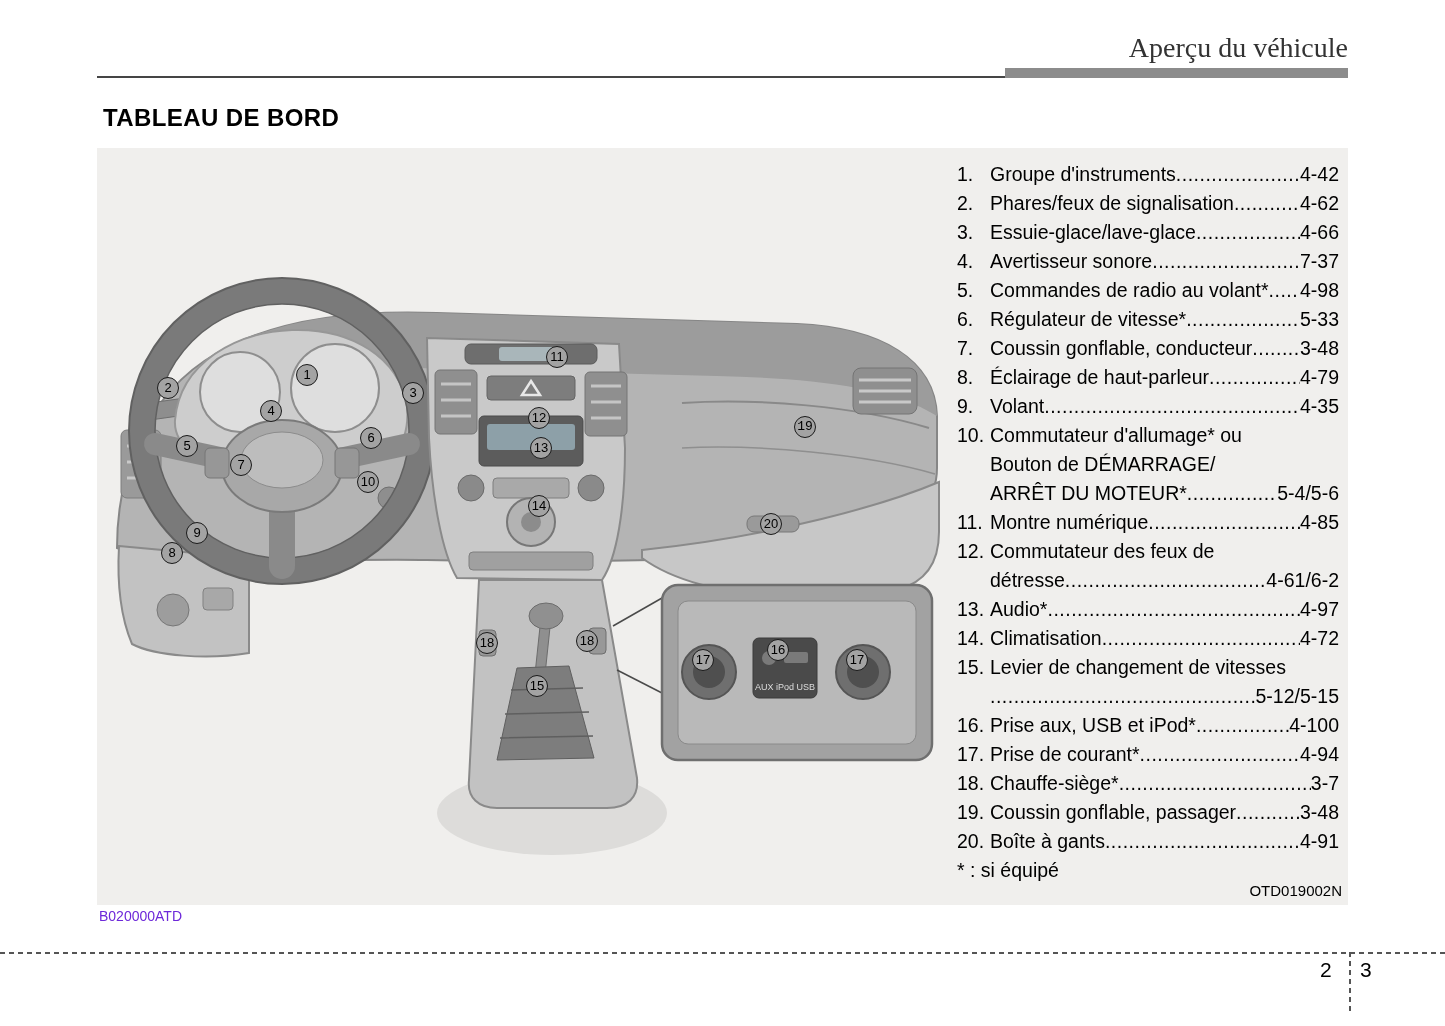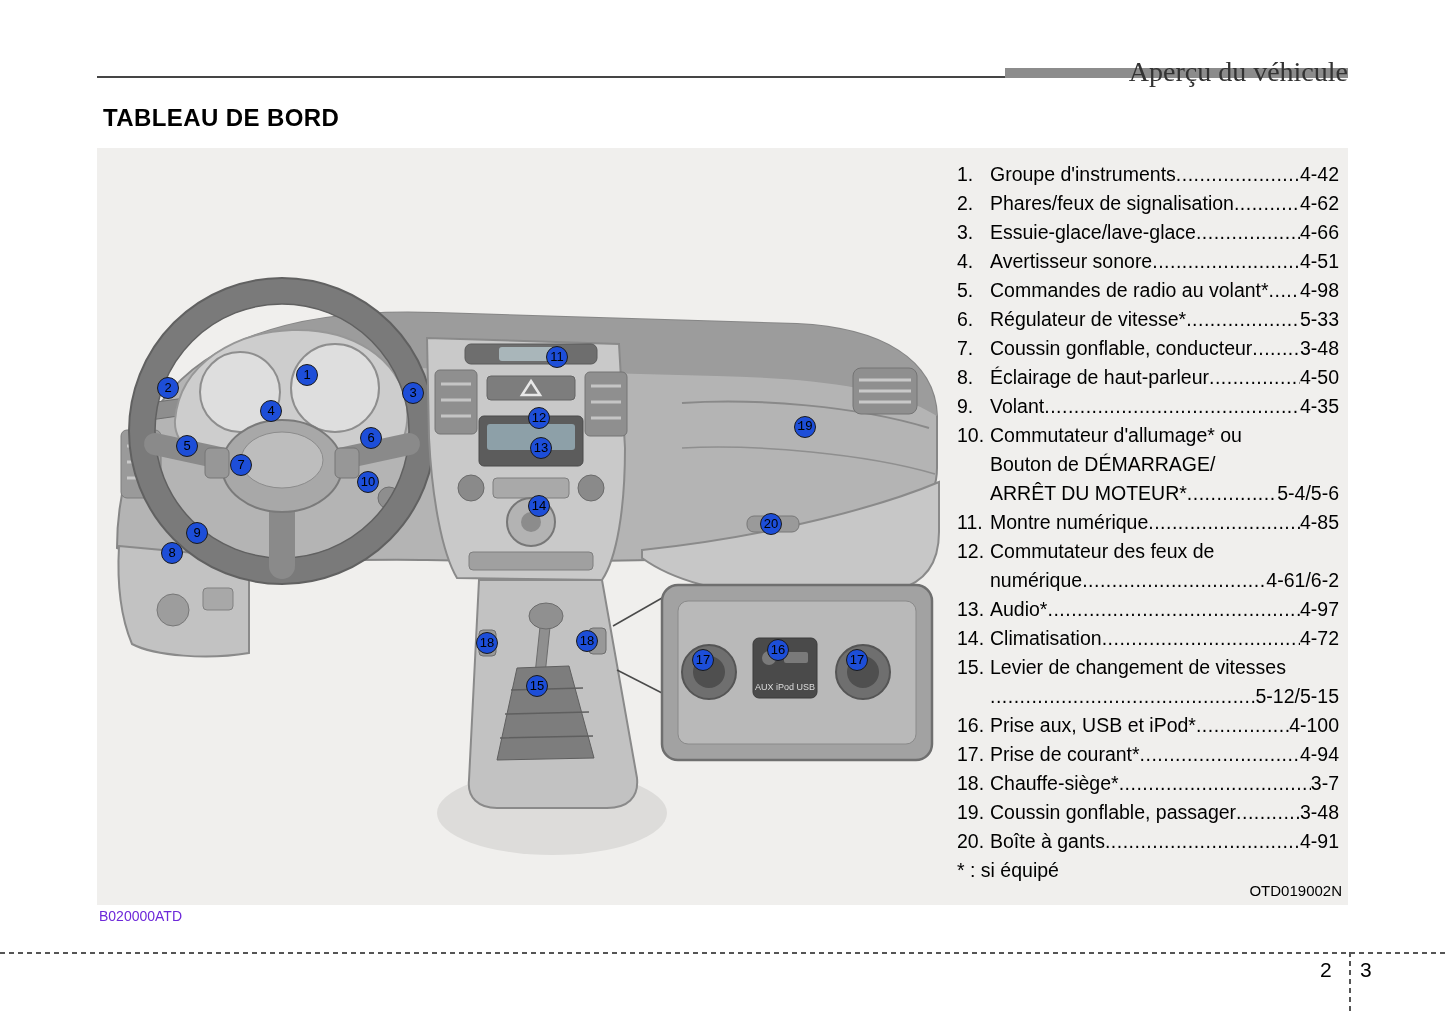--- a/index.html
+++ b/index.html
@@ -8,21 +8,21 @@
     background: #ffffff;
     font-family: "Liberation Sans", sans-serif;
     color: #000;
     position: relative;
     overflow: hidden;
   }
   .page { position: absolute; inset: 0; }
 
   
   .header-title {
-    position: absolute; top: 56px; right: 97px;
+    position: absolute; top: 32px; right: 97px;
     font-family: "Liberation Serif", serif;
     font-size: 28px; color: #333;
     white-space: nowrap;
   }
   .header-rule {
     position: absolute; left: 97px; width: 1251px; top: 76px; height: 2px;
     background: #454545;
   }
   .header-bar {
     position: absolute; left: 1005px; width: 343px; top: 68px; height: 10px;
@@ -39,21 +39,21 @@
     position: absolute; left: 97px; top: 148px; width: 1251px; height: 757px;
     background: #f0efed;
   }
   .figure svg { position: absolute; left: 0; top: 0; }
 
   .callouts { position: absolute; left: 0; top: 0; width: 860px; height: 757px; }
   .callout {
     position: absolute;
     width: 22px; height: 22px; margin: -11px 0 0 -11px;
     border-radius: 50%;
-    background: #1d4ed8; border: 1.5px solid #1a1a1a;
+    background: #a3a3a3; border: 1.5px solid #1a1a1a;
     box-sizing: border-box;
     font-size: 13px; line-height: 19px; text-align: center;
   }
 
   
   .legend {
     position: absolute; left: 860px; top: 12px; width: 382px;
     font-size: 19.5px; color: #000;
   }
   .legend .row { display: flex; align-items: baseline; line-height: 29px; }
@@ -283,21 +283,21 @@
           <span class="dots"></span>
           <span class="pg">4-66</span>
         </div>
       </div>
 
       <div class="li">
         <div class="row">
           <span class="num">4.</span>
           <span class="txt">Avertisseur sonore</span>
           <span class="dots"></span>
-          <span class="pg">4-51</span>
+          <span class="pg">7-37</span>
         </div>
       </div>
 
       <div class="li">
         <div class="row">
           <span class="num">5.</span>
           <span class="txt">Commandes de radio au volant*</span>
           <span class="dots"></span>
           <span class="pg">4-98</span>
         </div>
@@ -319,21 +319,21 @@
           <span class="dots"></span>
           <span class="pg">3-48</span>
         </div>
       </div>
 
       <div class="li">
         <div class="row">
           <span class="num">8.</span>
           <span class="txt">Éclairage de haut-parleur</span>
           <span class="dots"></span>
-          <span class="pg">4-50</span>
+          <span class="pg">4-79</span>
         </div>
       </div>
 
       <div class="li">
         <div class="row">
           <span class="num">9.</span>
           <span class="txt">Volant</span>
           <span class="dots"></span>
           <span class="pg">4-35</span>
         </div>
@@ -362,21 +362,21 @@
           <span class="pg">4-85</span>
         </div>
       </div>
 
       <div class="li">
         <div class="row">
           <span class="num">12.</span>
           <span class="txt">Commutateur des feux de</span>
         </div>
         <div class="row cont">
-          <span class="txt">numérique</span>
+          <span class="txt">détresse</span>
           <span class="dots"></span>
           <span class="pg">4-61/6-2</span>
         </div>
       </div>
 
       <div class="li">
         <div class="row">
           <span class="num">13.</span>
           <span class="txt">Audio*</span>
           <span class="dots"></span>

